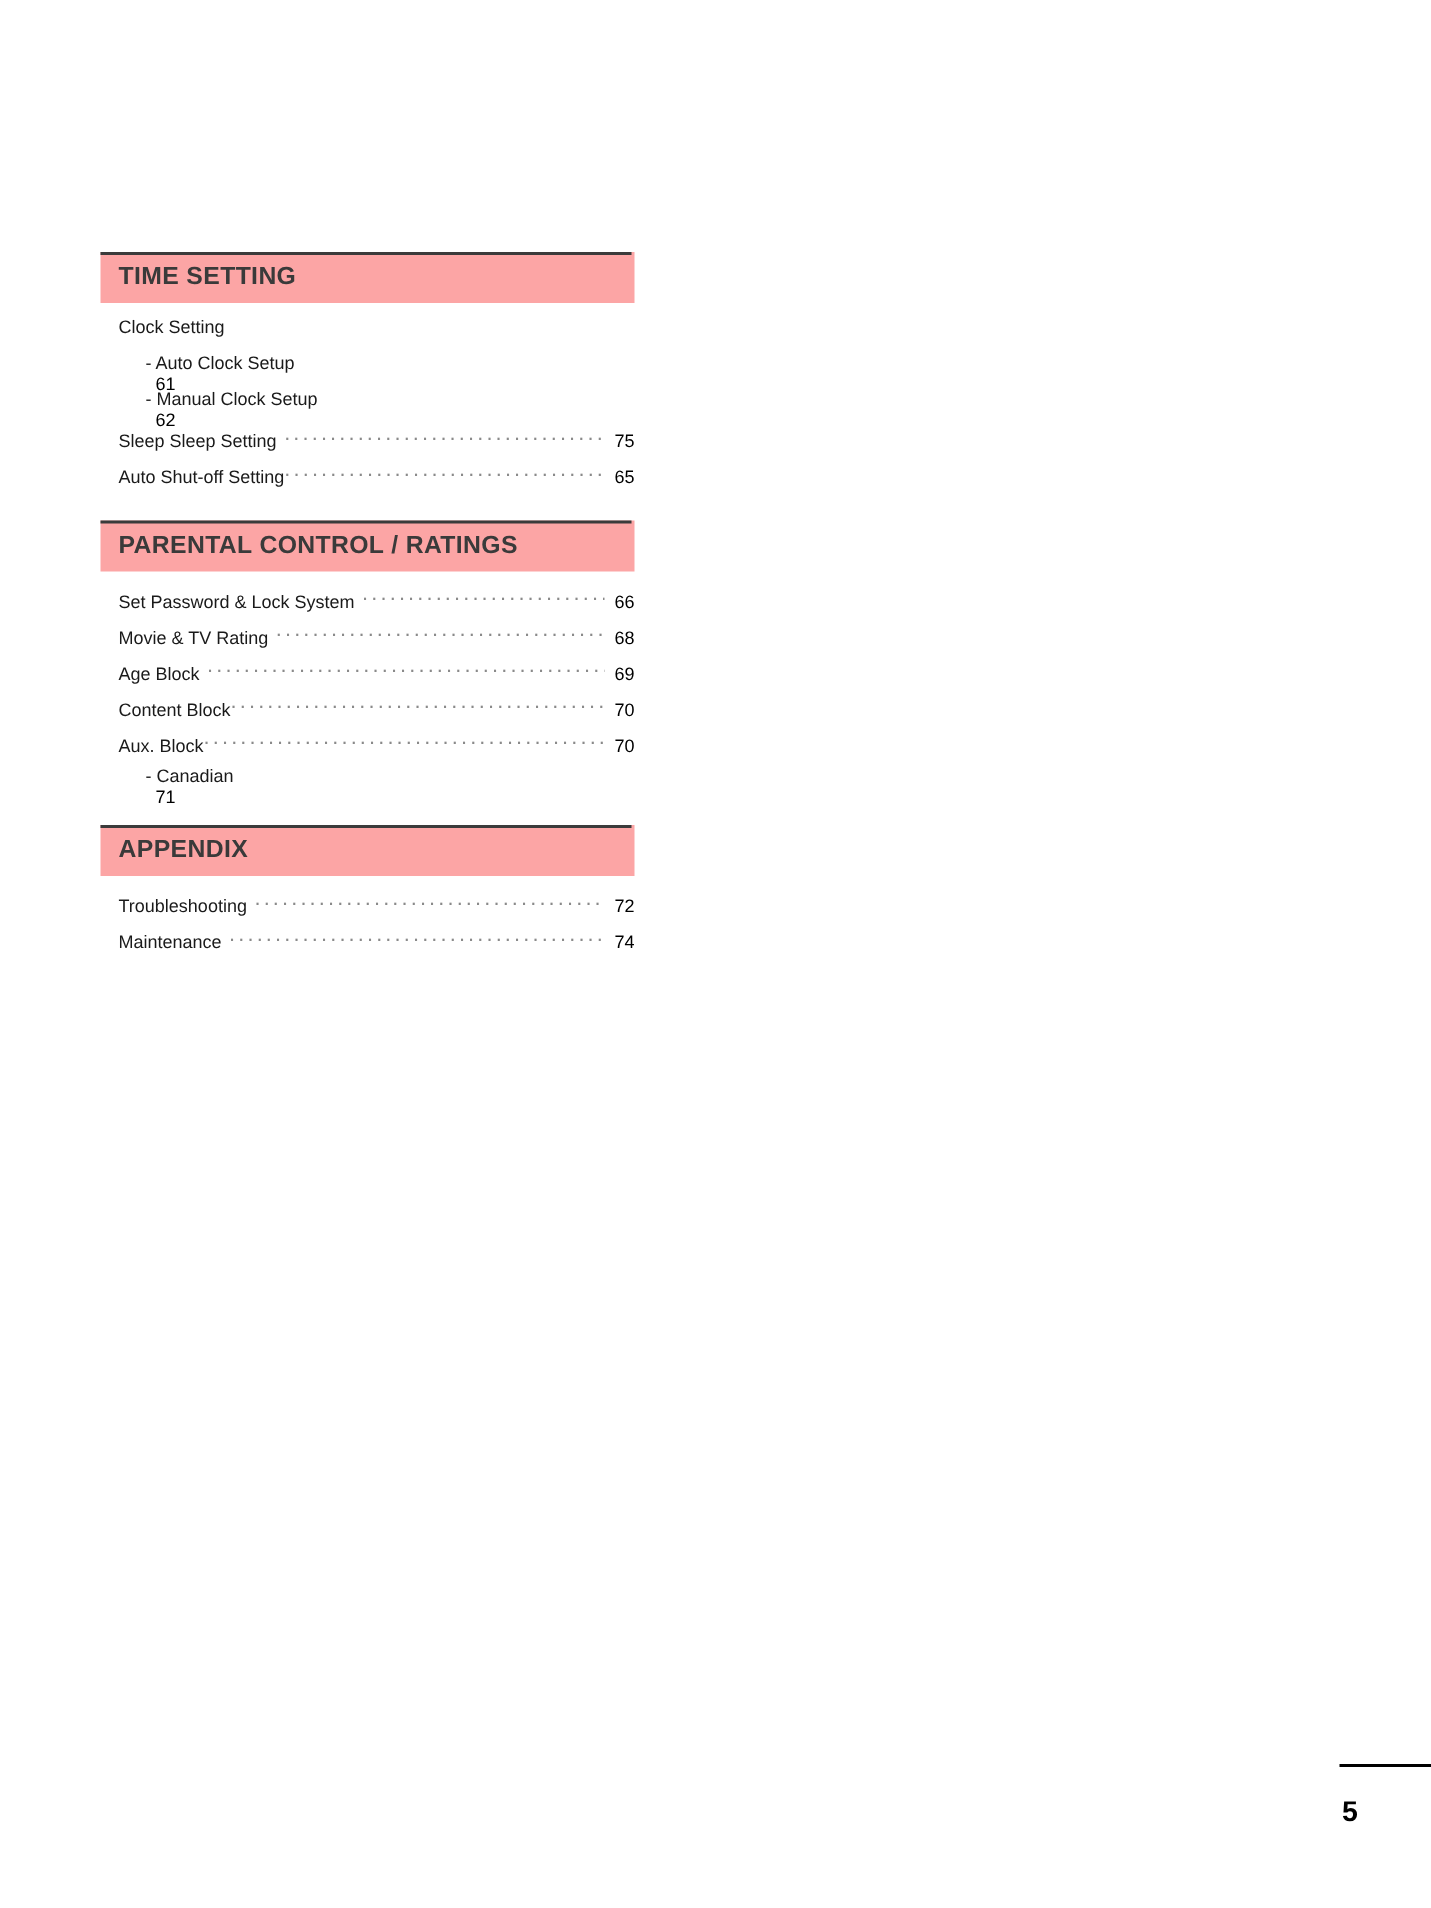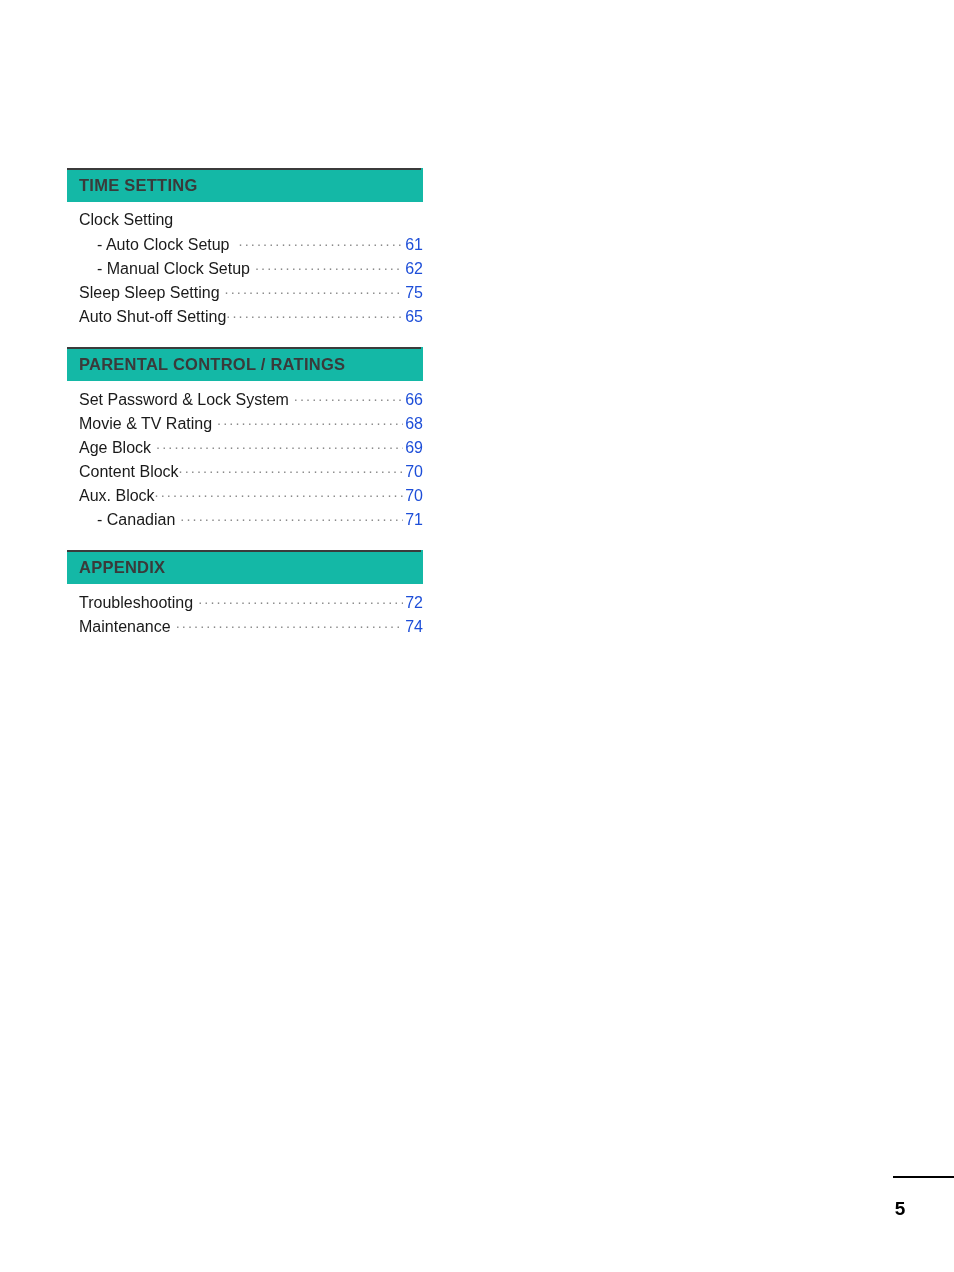--- a/index.html
+++ b/index.html
@@ -35,21 +35,21 @@
     width: 356px;
   }
   .section + .section {
     margin-top: 16px;
   }
 
   .section-header {
     position: relative;
     width: 356px;
     height: 34px;
-    background: #14b8a6;
+    background: #fca5a5;
     box-sizing: border-box;
     padding-left: 29px;
   }
   .section-header::before {
     content: "";
     position: absolute;
     left: 0;
     top: 0;
     width: 354px;
     height: 2px;
@@ -69,28 +69,29 @@
 
   
   .entries {
     padding-top: 9px;
   }
 
   .entry {
     display: flex;
     align-items: baseline;
     height: 24px;
-    font-size: 16px;
+    font-size: 12px;
     color: #1a1a1a;
     padding-left: 12px;
     box-sizing: border-box;
     width: 356px;
   }
   .entry.indent {
     padding-left: 30px;
+    flex-direction: column;
   }
 
   .entry-label {
     white-space: nowrap;
     flex: 0 0 auto;
   }
 
   .entry-gap {
     flex: 0 0 auto;
     width: 0;
@@ -114,21 +115,21 @@
     position: absolute;
     left: 0;
     bottom: 0.05em;
     white-space: nowrap;
   }
 
   .entry-page {
     flex: 0 0 auto;
     text-align: right;
     min-width: 19px;
-    color: #1d4ed8;
+    color: #000000;
     padding-left: 1px;
   }
 
   
   .footer-rule {
     position: absolute;
     left: 893px;
     top: 1176px;
     width: 61px;
     height: 2px;

